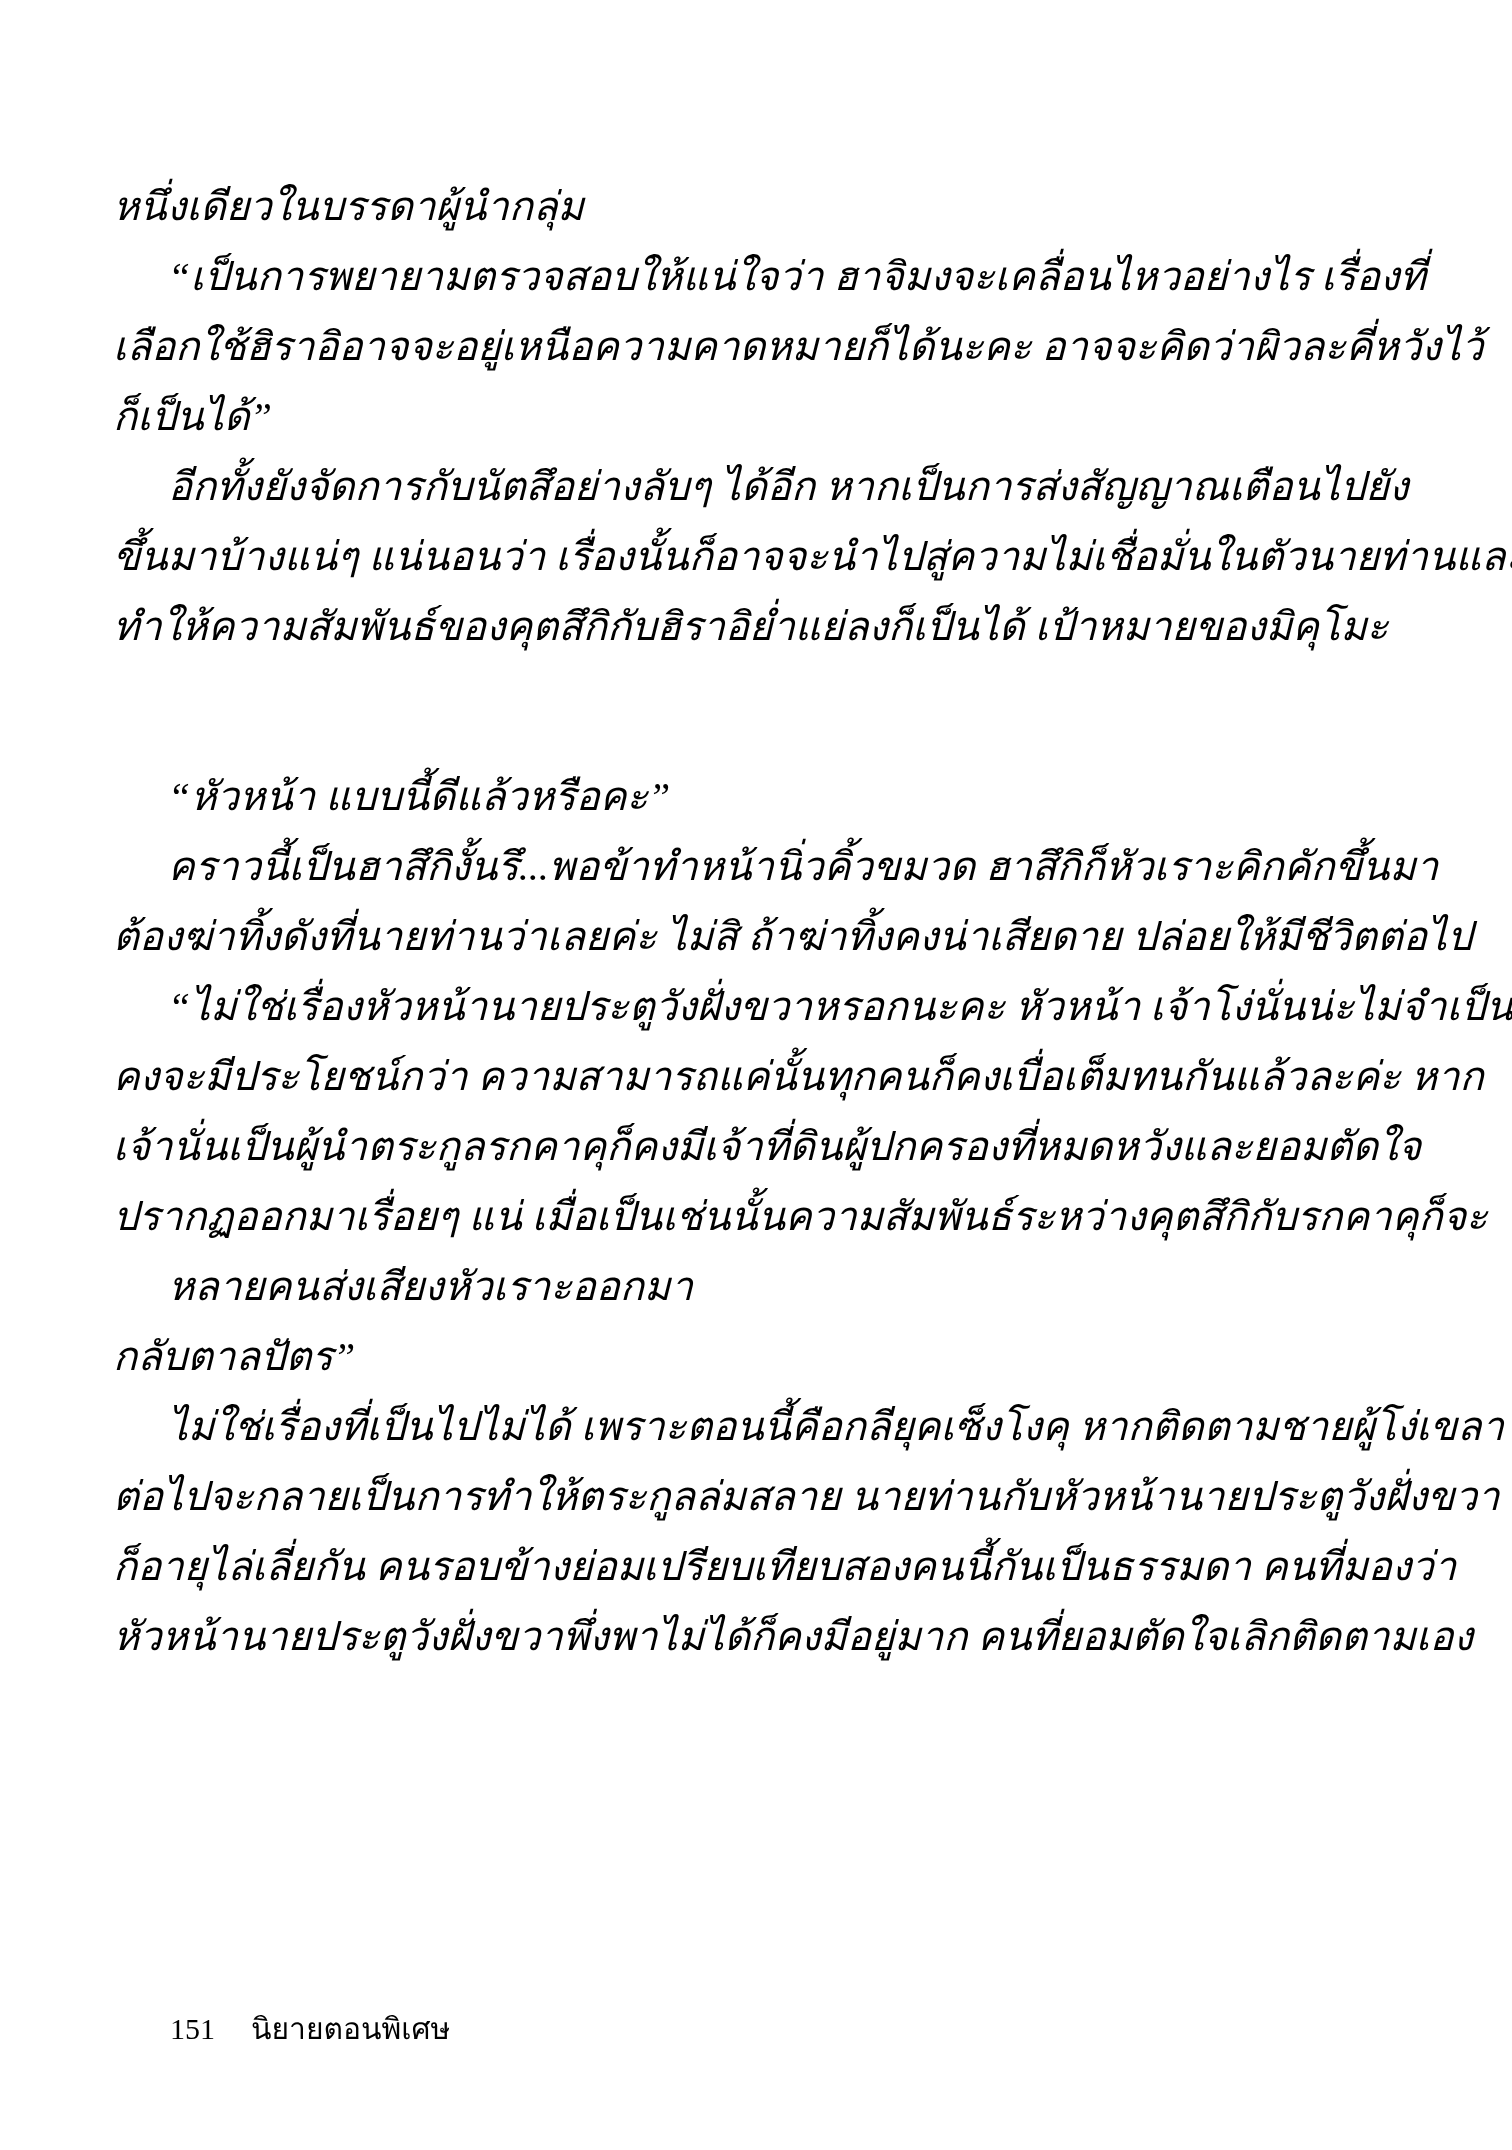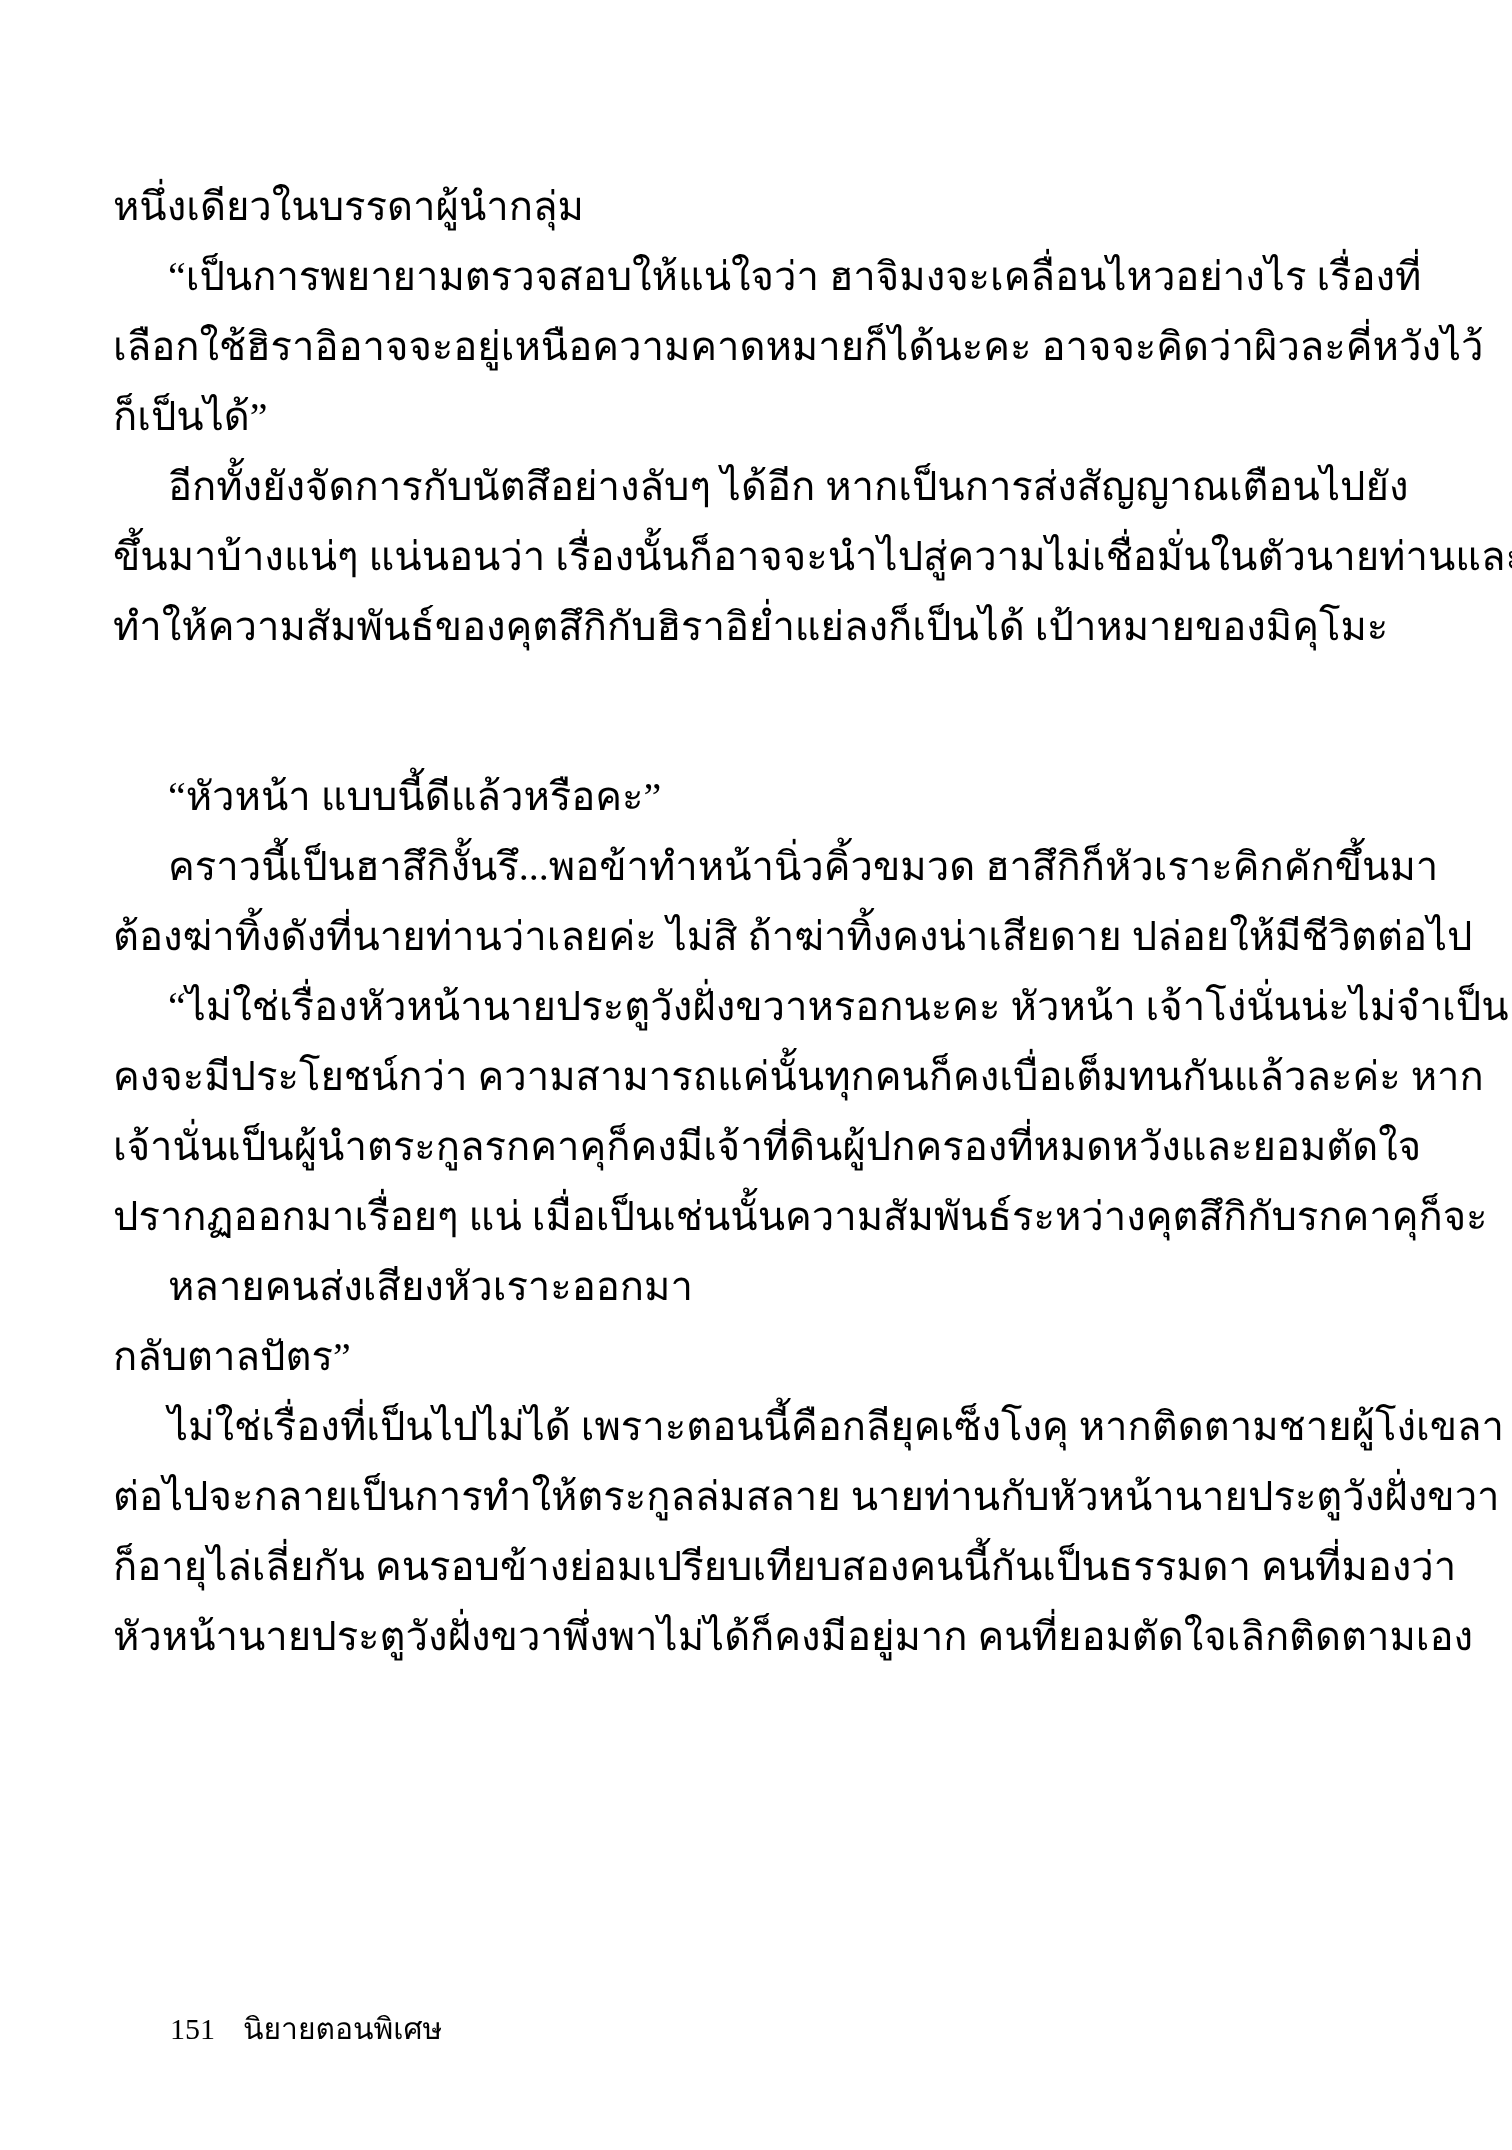--- a/index.html
+++ b/index.html
@@ -14,20 +14,21 @@
     background: #ffffff;
     overflow: hidden;
     font-family: "Liberation Serif", "DejaVu Serif", serif;
     color: #000000;
   }
   .text-block {
     position: absolute;
     left: 113px;
     top: 172px;
     width: 1336px;
+    font-style: italic;
   }
   .line {
     font-size: 40px;
     line-height: 70px;
     height: 70px;
     white-space: nowrap;
     color: #000000;
     letter-spacing: 0px;
   }
   .line.indent {
@@ -38,21 +39,21 @@
   }
   .footer {
     position: absolute;
     left: 170px;
     top: 2005px;
     font-size: 30px;
     line-height: 48px;
     color: #000000;
     display: flex;
     align-items: baseline;
-    gap: 28px;
+    gap: 36px;
   }
 </style>
 </head>
 <body>
 
 <div class="page">
 
   <div class="text-block" id="text-block">
       <div class="line">หนึ่งเดียวในบรรดาผู้นำกลุ่ม</div>
       <div class="line indent">“เป็นการพยายามตรวจสอบให้แน่ใจว่า ฮาจิมงจะเคลื่อนไหวอย่างไร เรื่องที่</div>

